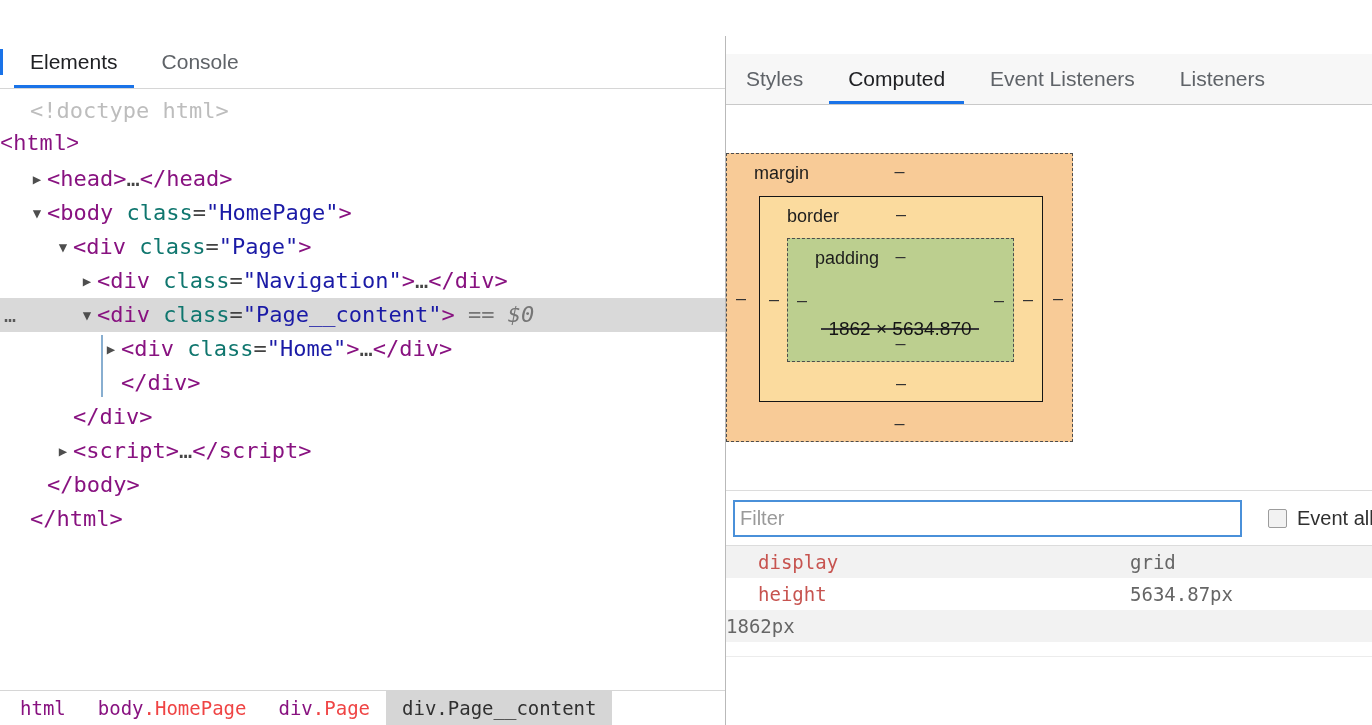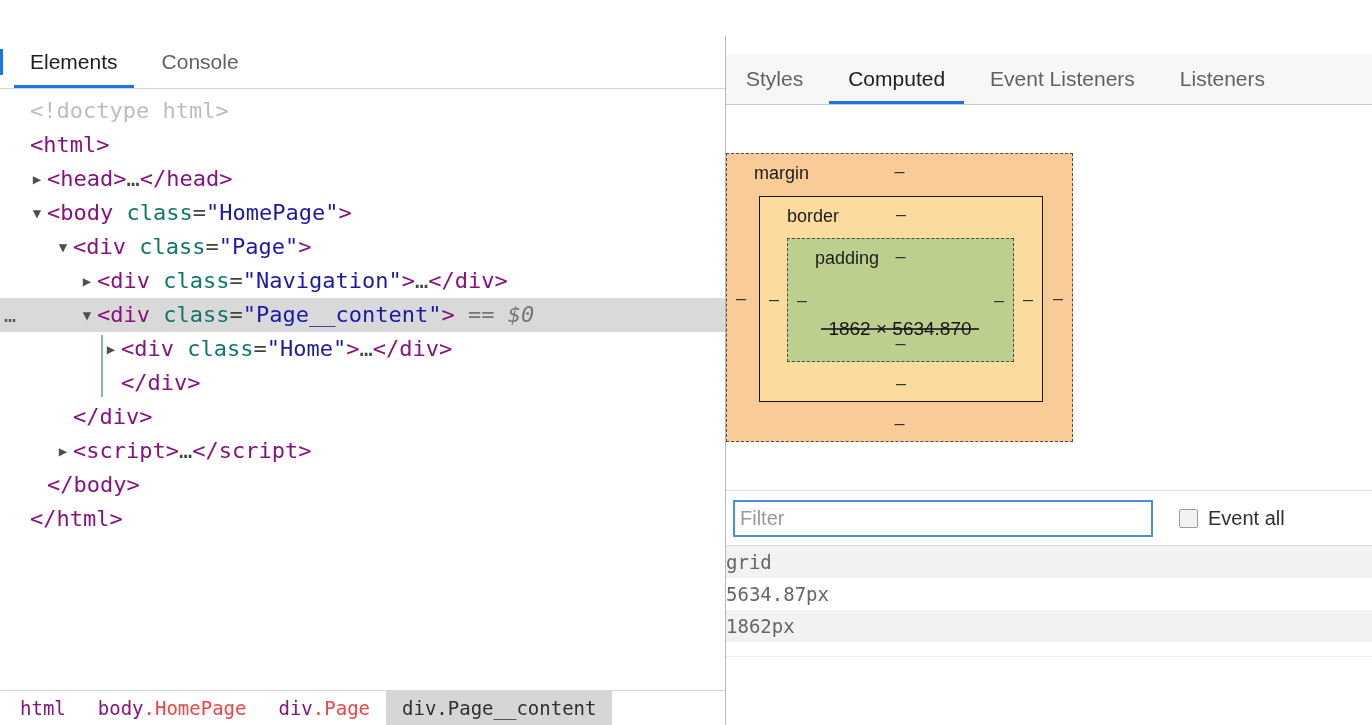--- a/index.html
+++ b/index.html
@@ -70,21 +70,21 @@
   .bm-label { position:absolute; left:27px; top:9px; font-size:18px; color:#1c1c1c; }
   .dash { position:absolute; font-size:18px; color:#333; }
   .dash-top    { left:50%; transform:translateX(-50%); top:7px; }
   .dash-bottom { left:50%; transform:translateX(-50%); bottom:7px; }
   .dash-left   { left:9px;  top:50%; transform:translateY(-50%); }
   .dash-right  { right:9px; top:50%; transform:translateY(-50%); }
 
   .filter-row { margin-top:48px; height:56px; flex:0 0 auto;
                 border-top:1px solid #dcdcdc; border-bottom:1px solid #dcdcdc;
                 display:flex; align-items:center; padding-left:7px; }
-  .filter-input { width:420px; height:37px; border:2px solid #4a90d9; border-radius:0;
+  .filter-input { width:509px; height:37px; border:2px solid #4a90d9; border-radius:0;
                   font-family:"Liberation Sans", sans-serif; font-size:20px;
                   color:#333; padding-left:5px; outline:none; }
   .filter-input::placeholder { color:#9a9a9a; }
   .checkbox { margin-left:26px; width:19px; height:19px; border:1px solid #9c9c9c;
               background:#f2f2f2; border-radius:2px; flex:0 0 auto; }
   .showall { margin-left:10px; font-size:20px; color:#303030; white-space:nowrap; }
 
   .props { flex:0 0 auto; padding-bottom:14px; border-bottom:1px solid #ececec; }
   .prop-row { height:32px; display:flex; align-items:center;
               font-family:"DejaVu Sans Mono", monospace; font-size:19px; }
@@ -101,21 +101,21 @@
     <div class="tabbar">
       <div class="accent"></div>
       <div class="tabs" id="left-tabs">
           <div class="tab active">Elements</div>
           <div class="tab">Console</div>
         </div>
     </div>
     <div class="tree" id="dom-tree">
       <div class="guide"></div>
     <div class="tree-row" style="padding-left: 30px;"><span class="s-muted">&lt;!doctype html&gt;</span></div>
-        <div class="tree-row" style="padding-left: 30px;"><span class="s-tag">&lt;html&gt;</span></div>
+        <div class="tree-row" style=" font-family: Liberation Mono, monospace;"><span class="s-tag">&lt;html&gt;</span></div>
         <div class="tree-row" style="padding-left: 47px;"><span class="arrow" style="left: 29px;">▶</span><span class="s-tag">&lt;head&gt;</span><span class="s-dots">…</span><span class="s-tag">&lt;/head&gt;</span></div>
         <div class="tree-row" style="padding-left: 47px;"><span class="arrow" style="left: 29px;">▼</span><span class="s-tag">&lt;body </span><span class="s-attr">class</span><span class="s-eq">=</span><span class="s-val">"HomePage"</span><span class="s-tag">&gt;</span></div>
         <div class="tree-row" style="padding-left: 73px;"><span class="arrow" style="left: 55px;">▼</span><span class="s-tag">&lt;div </span><span class="s-attr">class</span><span class="s-eq">=</span><span class="s-val">"Page"</span><span class="s-tag">&gt;</span></div>
         <div class="tree-row" style="padding-left: 97px;"><span class="arrow" style="left: 79px;">▶</span><span class="s-tag">&lt;div </span><span class="s-attr">class</span><span class="s-eq">=</span><span class="s-val">"Navigation"</span><span class="s-tag">&gt;</span><span class="s-dots">…</span><span class="s-tag">&lt;/div&gt;</span></div>
         <div class="tree-row selected" style="padding-left: 97px;"><span class="arrow" style="left: 79px;">▼</span><span class="gutter">…</span><span class="s-tag">&lt;div </span><span class="s-attr">class</span><span class="s-eq">=</span><span class="s-val">"Page__content"</span><span class="s-tag">&gt;</span><span class="s-meta"> == $0</span></div>
         <div class="tree-row" style="padding-left: 121px;"><span class="arrow" style="left: 103px;">▶</span><span class="s-tag">&lt;div </span><span class="s-attr">class</span><span class="s-eq">=</span><span class="s-val">"Home"</span><span class="s-tag">&gt;</span><span class="s-dots">…</span><span class="s-tag">&lt;/div&gt;</span></div>
         <div class="tree-row" style="padding-left: 121px;"><span class="s-tag">&lt;/div&gt;</span></div>
         <div class="tree-row" style="padding-left: 73px;"><span class="s-tag">&lt;/div&gt;</span></div>
         <div class="tree-row" style="padding-left: 73px;"><span class="arrow" style="left: 55px;">▶</span><span class="s-tag">&lt;script&gt;</span><span class="s-dots">…</span><span class="s-tag">&lt;/script&gt;</span></div>
         <div class="tree-row" style="padding-left: 47px;"><span class="s-tag">&lt;/body&gt;</span></div>
@@ -166,23 +166,25 @@
     </div>
 
     <div class="filter-row">
       <input class="filter-input" type="text" placeholder="Filter" style="">
       <span class="checkbox"></span>
       <span class="showall">Event all</span>
     </div>
 
     <div class="props" id="props">
         <div class="prop-row alt">
+          <span class="prop-name">display</span>
           <span class="prop-value">grid</span>
         </div>
         <div class="prop-row">
+          <span class="prop-name">height</span>
           <span class="prop-value">5634.87px</span>
         </div>
         <div class="prop-row alt">
           <span class="prop-value">1862px</span>
         </div>
       </div>
   </div>
 
 </div>
 

